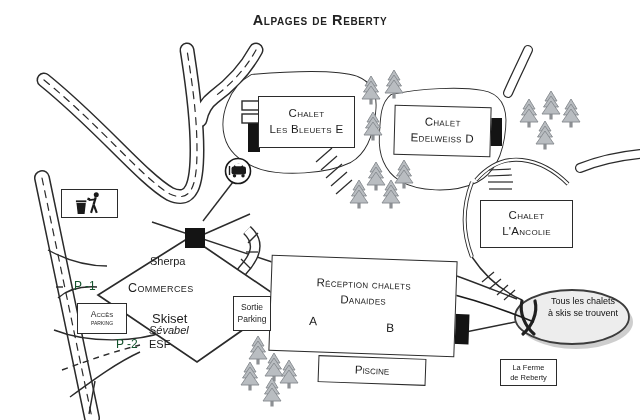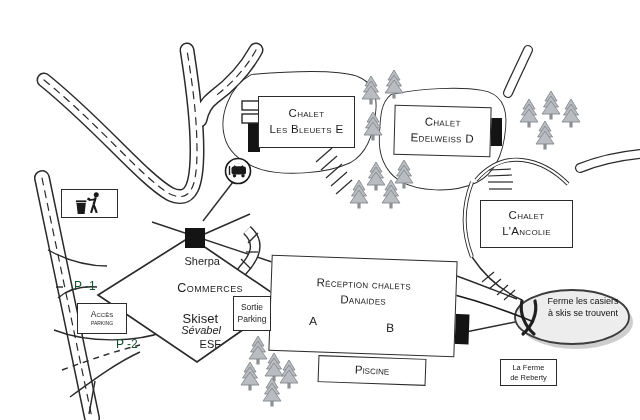--- a/index.html
+++ b/index.html
@@ -24,21 +24,21 @@
   .wing-b{left:63%;top:64%;}
   .b-piscine{left:318px;top:357px;width:108px;height:27px;transform:rotate(2deg);font-size:11.5px;}
   .b-ferme{left:500px;top:359px;width:57px;height:27px;font-size:7.5px;border-width:1.2px;line-height:1.3;text-align:center;}
   .b-acces{left:77px;top:303px;width:50px;height:31px;font-size:8.5px;line-height:1.25;}
   .acces2{font-size:7px;}
   .b-sortie{left:233px;top:296px;width:38px;height:35px;font-size:8.5px;line-height:1.3;}
   .b-trash{left:61px;top:189px;width:57px;height:29px;}
   .lbl{position:absolute;font-size:12px;color:#14532d;}
   .p1{left:74px;top:279px;}
   .p2{left:116px;top:337px;}
-  .ctext{position:absolute;text-align:right;color:#1c1c1c;}
+  .ctext{position:absolute;text-align:left;color:#1c1c1c;}
   .t-sherpa{left:150px;top:255px;width:70px;font-size:11px;}
   .t-commerces{left:128px;top:281px;width:115px;font-size:12.5px;letter-spacing:.4px;}
   .t-skiset{left:152px;top:311px;width:66px;font-size:13px;}
   .t-sevabel{left:149px;top:324px;width:72px;font-size:11px;font-style:italic;}
   .t-esf{left:149px;top:338px;width:72px;font-size:11px;}
   .bubble-text{left:538px;top:296px;width:90px;font-size:9px;line-height:1.33;text-align:center;color:#111;}
 </style>
 </head>
 <body>
 
@@ -187,20 +187,21 @@
         <path d="M 535,301 C 538,313 532,326 523,334"></path>
       </g>
     </g>
 
     <g>
       <path d="M 534,322 C 502,309 470,298 442,292" fill="none" stroke="#1a1a1a" stroke-width="1.5"></path>
       <polygon points="430,290 442.3,287.7 440.5,296.5" fill="#1a1a1a"></polygon>
     </g>
   </svg>
 
+  <div class="abs map-title sc">Alpages de Reberty</div>
 
   <div class="box chalet b-bleuets">
     <div class="sc">Chalet</div>
     <div class="sc">Les Bleuets E</div>
   </div>
   <div class="box chalet b-edelweiss">
     <div class="sc">Chalet</div>
     <div class="sc">Edelweiss D</div>
   </div>
   <div class="box chalet b-ancolie">
@@ -247,17 +248,17 @@
     </svg>
   </div>
 
   <div class="ctext t-sherpa">Sherpa</div>
   <div class="ctext t-commerces sc">Commerces</div>
   <div class="ctext t-skiset">Skiset</div>
   <div class="ctext t-sevabel">Sévabel</div>
   <div class="ctext t-esf">ESF</div>
 
   <div class="abs bubble-text">
-    <div>Ferme les casiers</div>
+    <div>Tous les chalets</div>
     <div>à skis se trouvent</div>
   </div>
 
 </div>
 
 </body></html>

